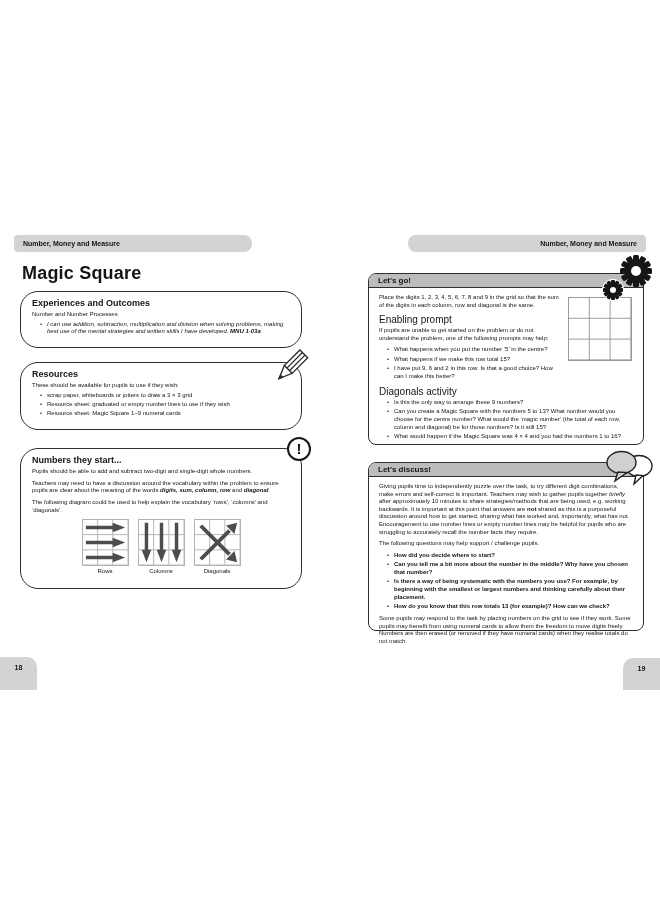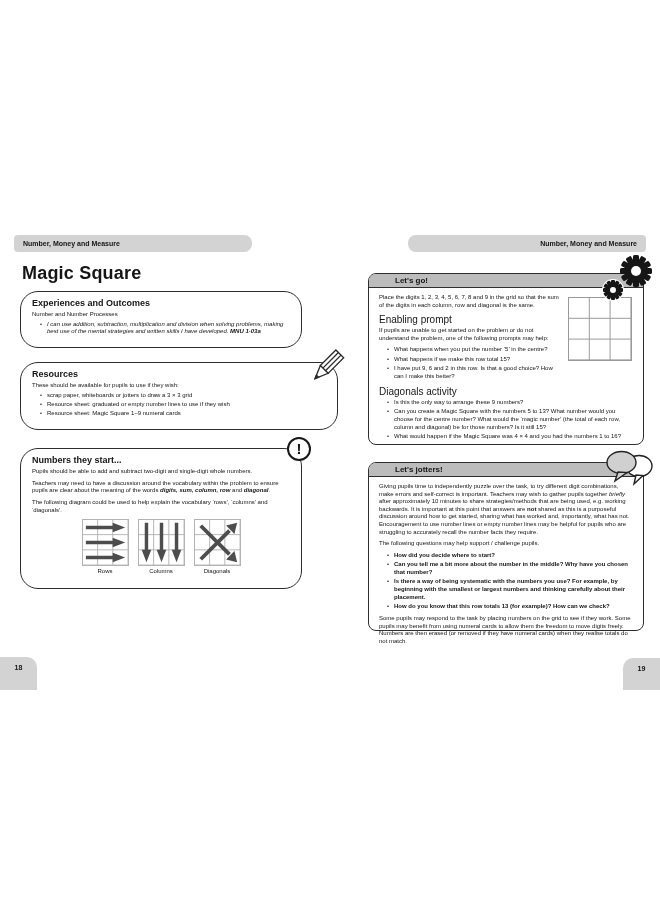--- a/index.html
+++ b/index.html
@@ -19,42 +19,42 @@
   .rbox { position:absolute; border:1.2px solid #2e2e2e; border-radius:18px; background:#fff; }
   .rbox .pad { padding:6px 11px 0 11px; }
   .rbox h3 { font-size:9px; font-weight:bold; margin-bottom:3px; }
   .small { font-size:6px; line-height:1.28; }
   .rbox p { font-size:6px; line-height:1.28; margin-bottom:4px; }
   ul.dots { list-style:none; margin:2px 0 0 0; padding-left:15px; }
   ul.dots li { font-size:6px; line-height:1.3; position:relative; margin-bottom:1.5px; }
   ul.dots li::before { content:"•"; position:absolute; left:-7px; top:0; font-size:5.5px; }
 
   #expbox    { left:20px; top:291px; width:282px; height:57px; }
-  #resbox    { left:20px; top:362px; width:318px; height:68px; }
+  #resbox    { left:20px; top:362px; width:282px; height:68px; }
   #beforebox { left:20px; top:448px; width:282px; height:141px; }
 
   .corner-icon { position:absolute; z-index:5; }
   #pencil-ic { right:-8px; top:-15px; }
   #alert-ic  { right:-10px; top:-12px; width:24px; height:24px; border:2.4px solid #171717; border-radius:50%;
                background:#fff; text-align:center; font-size:15px; font-weight:bold; line-height:20px; }
 
   
   .diagram { display:flex; justify-content:center; gap:9px; margin-top:5px; }
   .diagram .cell { text-align:center; }
   .mini-grid { position:relative; width:47px; height:47px; border:1px solid #b3b3b3; margin:0 auto;
                background-image:linear-gradient(to right,#b3b3b3 1px,transparent 1px),
                                 linear-gradient(to bottom,#b3b3b3 1px,transparent 1px);
                background-size:15.2px 15.2px; background-position:-1px -1px; }
   .mini-grid svg { position:absolute; inset:0; }
   .grid-label { font-size:6px; margin-top:2px; }
 
   
   .abox { position:absolute; border:1.2px solid #2e2e2e; border-radius:8px; background:#fff; }
   .gray-hdr { height:14px; background:#bcbcbc; border-bottom:1.2px solid #2e2e2e; border-radius:6.5px 6.5px 0 0;
-              font-size:8px; font-weight:bold; line-height:13px; padding-left:26px; }
+              font-size:8px; font-weight:bold; line-height:13px; padding-left:9px; }
   .abox .pad { padding:6px 10px 0 10px; }
   .abox p { font-size:6px; line-height:1.27; margin-bottom:4px; }
   .abox h4 { font-size:10px; font-weight:normal; margin:5px 0 2px 0; }
   #letsgo      { left:368px; top:273px; width:276px; height:172px; }
   #letsdiscuss { left:368px; top:462px; width:276px; height:169px; }
   #gears-ic  { right:-13px; top:-21px; }
   #speech-ic { right:-12px; top:-13px; }
 
   .grid9 { float:right; width:64px; height:64px; margin:3px 1px 5px 9px; border:1px solid #9a9a9a;
            background-image:linear-gradient(to right,#9a9a9a 1px,transparent 1px),
@@ -215,21 +215,21 @@
 
   <div class="abox" id="letsdiscuss">
     <svg class="corner-icon" id="speech-ic" width="50" height="38" viewBox="0 0 50 38">
       <g stroke="#222" stroke-width="1.4">
         <ellipse cx="34" cy="16" rx="13" ry="10.5" fill="#fff"></ellipse>
         <path d="M31 25 L29 34 L38 25.5 Z" fill="#fff"></path>
         <ellipse cx="16.5" cy="12.5" rx="14.5" ry="11" fill="#d0d0d0"></ellipse>
         <path d="M13 22 L10 31 L22 22.5 Z" fill="#d0d0d0"></path>
       </g>
     </svg>
-    <div class="gray-hdr">Let's jotters!</div>
+    <div class="gray-hdr">Let's discuss!</div>
     <div class="pad">
       <p><span>Giving pupils time to independently puzzle over the task, to try different digit combinations, make errors and self-correct is important. Teachers may wish to gather pupils together </span><span class="it">briefly</span><span> after approximately 10 minutes to share strategies/methods that are being used, e.g. working backwards. It is important at this point that answers are </span><span class="bd">not</span><span> shared as this is a purposeful discussion around how to get started, sharing what has worked and, importantly, what has not. Encouragement to use number lines or empty number lines may be helpful for pupils who are struggling to accurately recall the number facts they require.</span></p>
       <p>The following questions may help support / challenge pupils.</p>
       <ul class="dots bold">
         <li>How did you decide where to start?</li>
         <li>Can you tell me a bit more about the number in the middle? Why have you chosen that number?</li>
         <li>Is there a way of being systematic with the numbers you use? For example, by beginning with the smallest or largest numbers and thinking carefully about their placement.</li>
         <li>How do you know that this row totals 13 (for example)? How can we check?</li>
       </ul>
       <p style="margin-top:4px">Some pupils may respond to the task by placing numbers on the grid to see if they work. Some pupils may benefit from using numeral cards to allow them the freedom to move digits freely. Numbers are then erased (or removed if they have numeral cards) when they realise totals do not match.</p>

